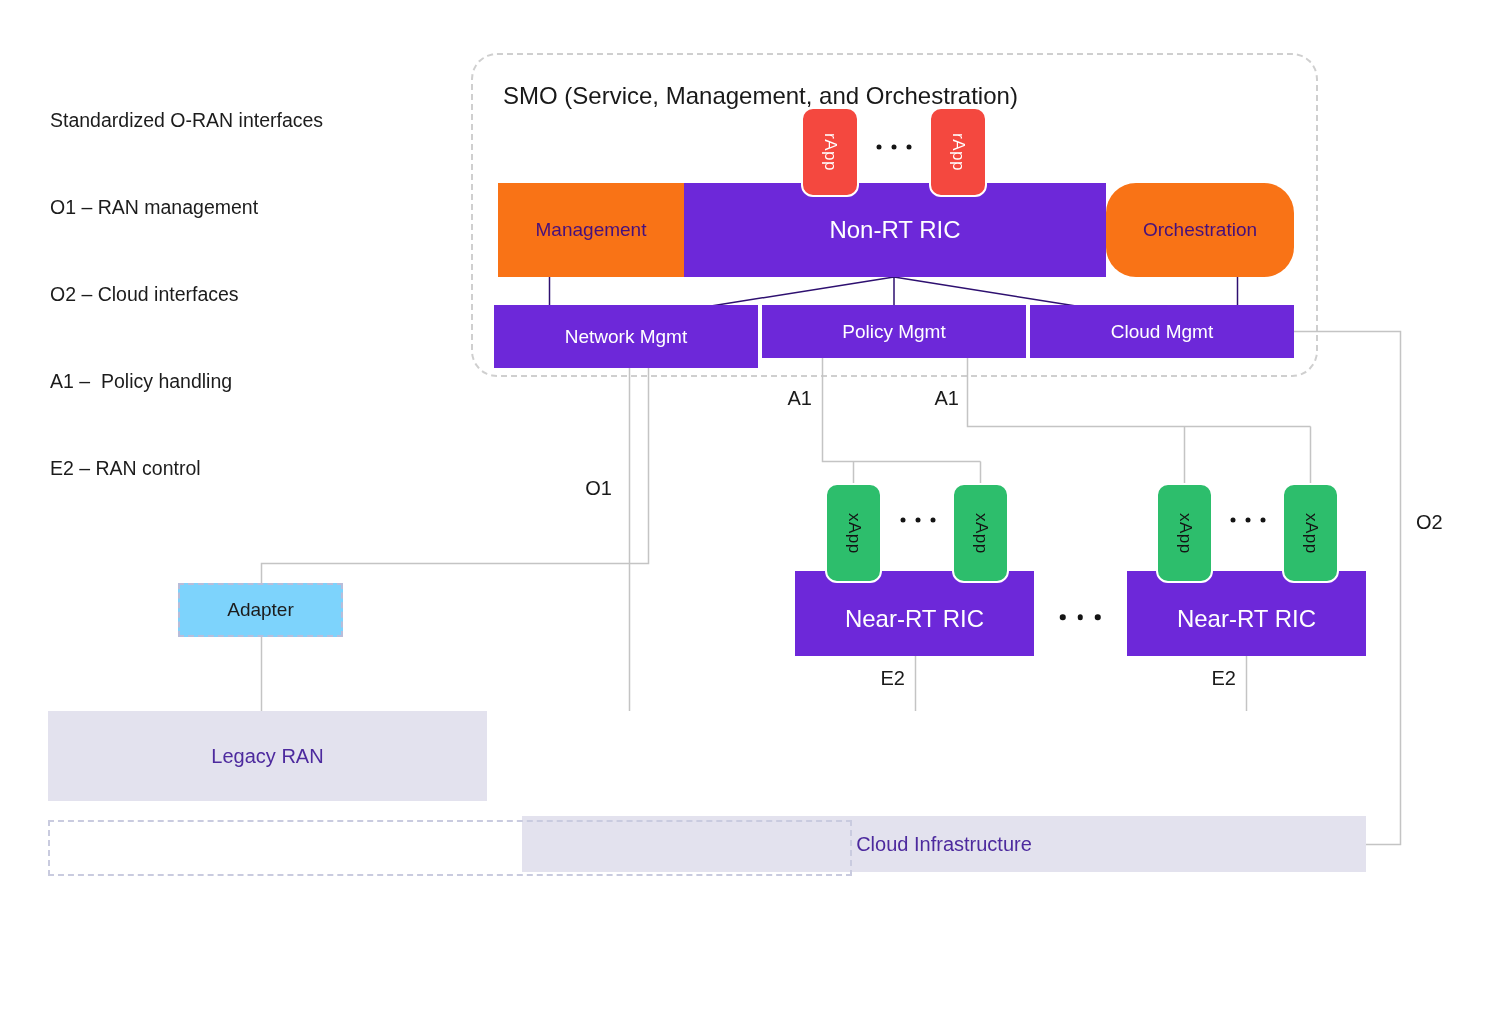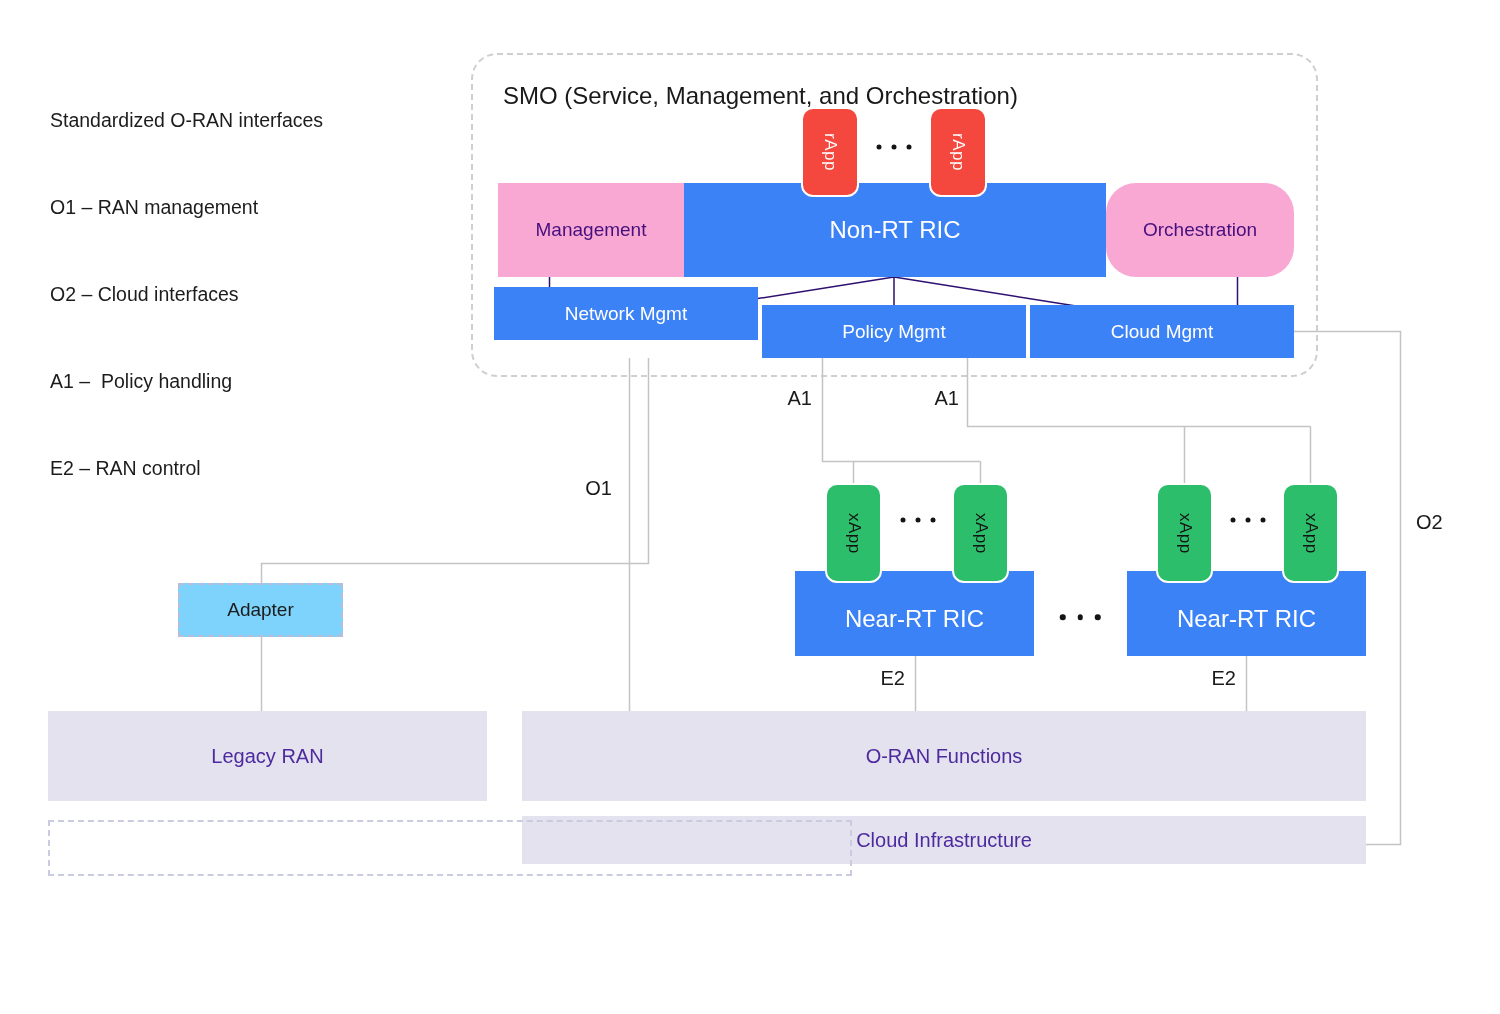--- a/index.html
+++ b/index.html
@@ -10,22 +10,22 @@
   .abs{position:absolute;box-sizing:border-box;}
   
   #legend{left:50px;top:48px;font-size:19.5px;line-height:29px;color:#1c1c1c;white-space:pre-wrap;z-index:2;}
   
   #smo-box{left:471px;top:53px;width:847px;height:324px;border:2px dashed #cfcfcf;border-radius:26px;z-index:0;}
   #smo-title{left:503px;top:70px;font-size:24px;color:#191919;z-index:2;margin-top:12px;}
   
   #lines{left:0;top:0;width:1500px;height:1014px;z-index:1;}
   
   .box{display:flex;align-items:center;justify-content:center;z-index:2;}
-  .tan{background:#f9a8d4;color:#45107D;font-size:19px;}
-  .deep{background:#3b82f6;color:#ffffff;}
+  .tan{background:#f97316;color:#45107D;font-size:19px;}
+  .deep{background:#6d28d9;color:#ffffff;}
   .lav{background:#E3E2EE;color:#4D2A9E;font-size:20px;}
   .big-label{font-size:24px;}
   .row-label{font-size:19px;}
   
   .chip{display:flex;align-items:center;justify-content:center;border:2px solid #ffffff;border-radius:12px;z-index:3;}
   .chip span{writing-mode:vertical-rl;font-size:17px;letter-spacing:0.5px;}
   .rapp{background:#F4483F;color:#ffffff;}
   .xapp{background:#2DBE6C;color:#141414;}
   
   .dots{display:flex;align-items:center;z-index:3;transform:translate(-50%,-50%);}
@@ -93,21 +93,21 @@
   <div class="abs box tan" style="left:498px;top:183px;width:186px;height:94px;">
     <span>Management</span>
   </div>
   <div class="abs box deep big-label" style="left:684px;top:183px;width:422px;height:94px;">
     <span>Non-RT RIC</span>
   </div>
   <div class="abs box tan" style="left:1106px;top:183px;width:188px;height:94px;border-radius:30px;">
     <span>Orchestration</span>
   </div>
 
-  <div class="abs box deep row-label" style="left:494px;top:287px;width:264px;height:53px;">
+  <div class="abs box deep row-label" style="left:494px;top:305px;width:264px;height:63px;">
     <span>Network Mgmt</span>
   </div>
   <div class="abs box deep row-label" style="left:762px;top:305px;width:264px;height:53px;">
     <span>Policy Mgmt</span>
   </div>
   <div class="abs box deep row-label" style="left:1030px;top:305px;width:264px;height:53px;text-align:center;">
     <span>Cloud Mgmt</span>
   </div>
 
   <div class="abs iface r" style="left:542px;top:461px;margin-top:16px;">O1</div>
@@ -153,21 +153,18 @@
     <span>xApp</span>
   </div>
 
   <div class="abs box" id="adapter">
     <span>Adapter</span>
   </div>
 
   <div class="abs box lav" style="left:48px;top:711px;width:439px;height:90px;">
     <span>Legacy RAN</span>
   </div>
-  <div class="abs box lav" style="left:522px;top:711px;width:844px;height:90px;">
-    <span>O-RAN Functions</span>
-  </div>
-  <div class="abs box lav" style="left:522px;top:816px;width:844px;height:48px;">
+  <div class="abs box lav" style="left:522px;top:816px;width:844px;height:56px;">
     <span>Cloud Infrastructure</span>
   </div>
   <div class="abs" id="cloud-dashed"></div>
 
 </div>
 
 </body></html>

